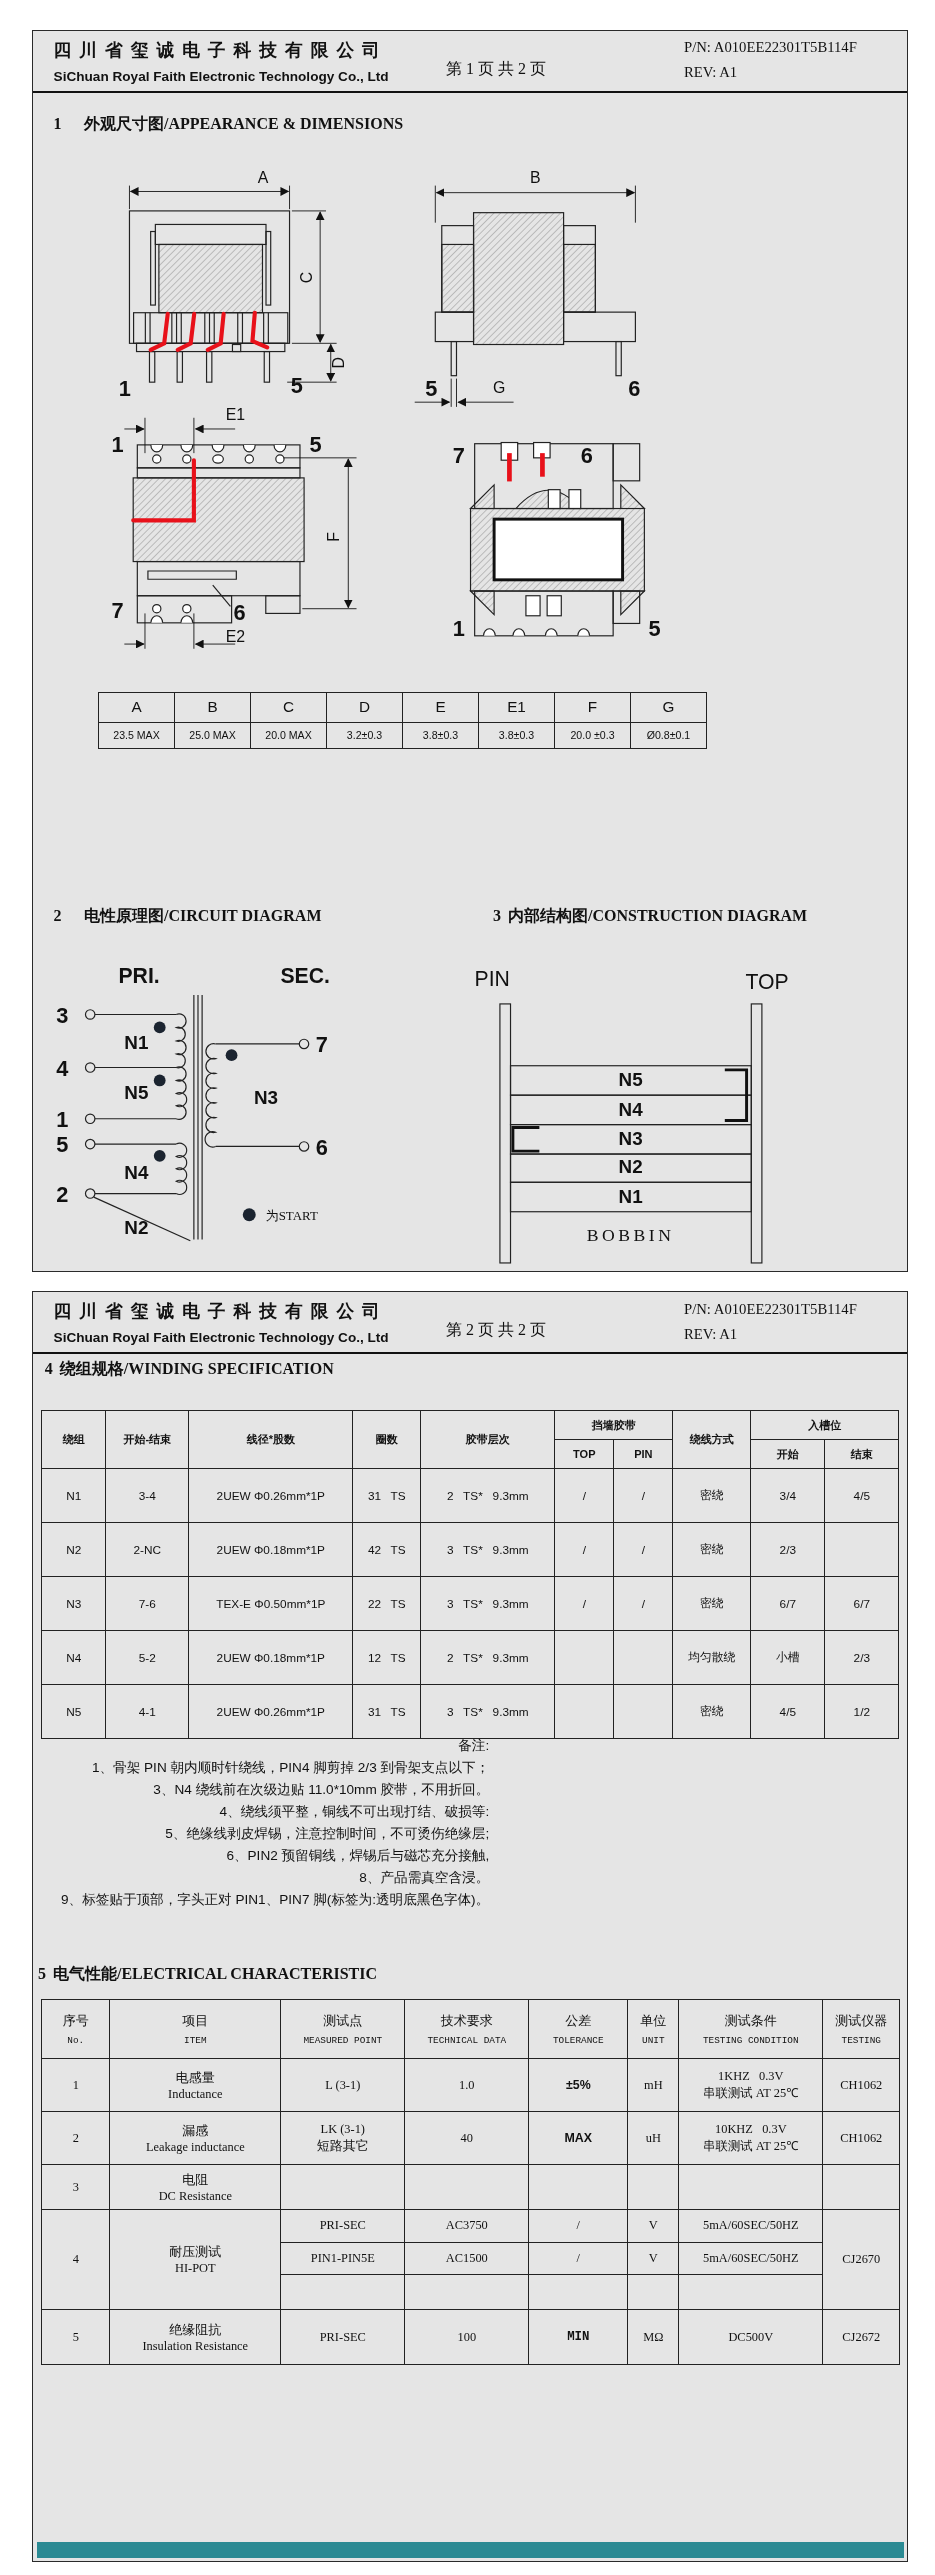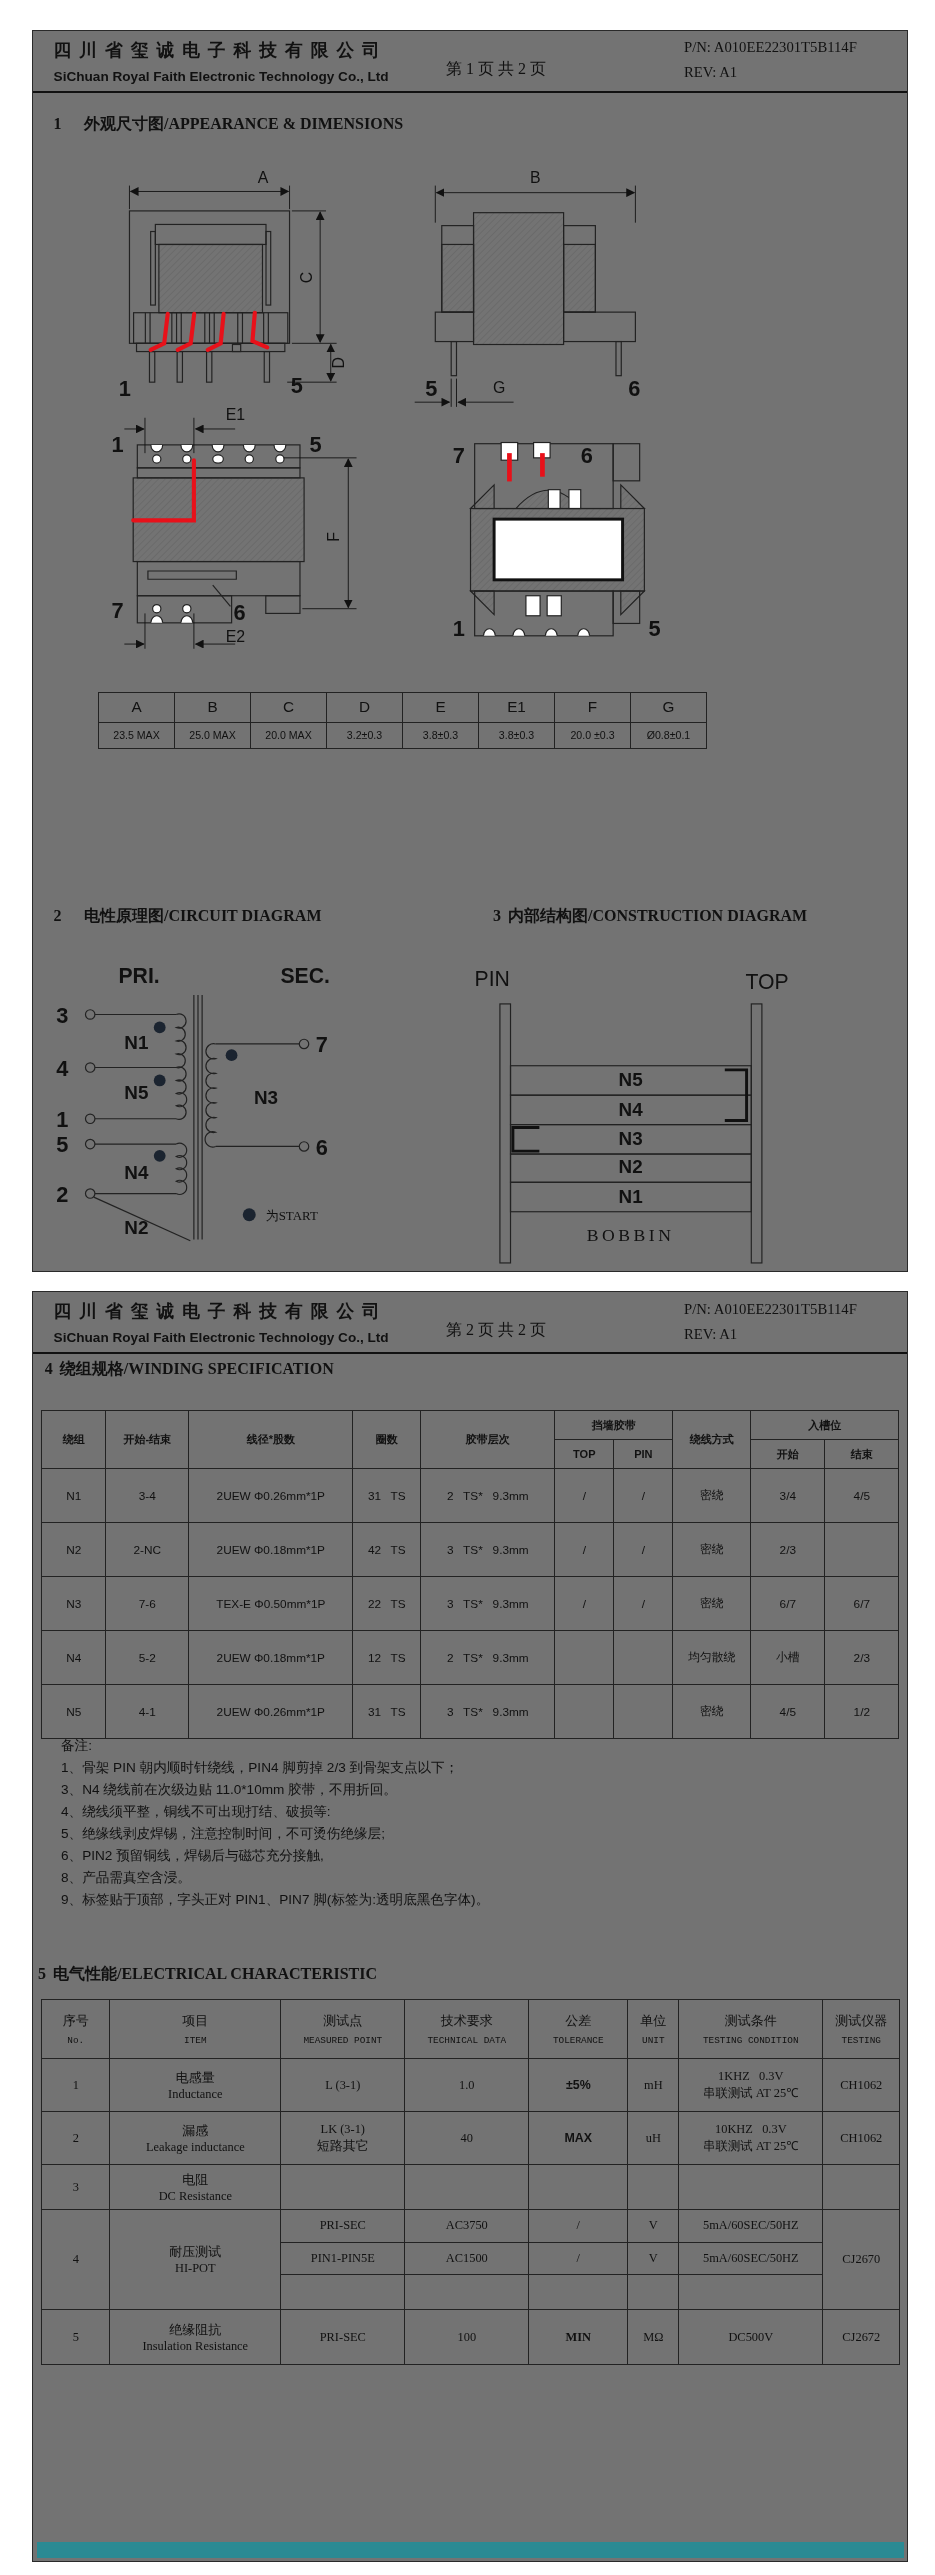--- a/index.html
+++ b/index.html
@@ -1,38 +1,38 @@
 <!DOCTYPE html>
 <html style="font-size:9.4px"><head>
 <meta charset="utf-8">
 <style>
   html,body{margin:0;padding:0;background:#fff;}
   body{width:935px;height:2576px;position:relative;font-family:"Liberation Sans",sans-serif;color:#111;}
-  .page{position:absolute;left:32px;width:874px;border:1.2px solid #2a2a2a;background:#737373;}
+  .page{position:absolute;left:32px;width:874px;border:1.2px solid #2a2a2a;background:#e5e5e5;}
   #page1{top:29.5px;height:1240px;}
   #page2{top:1291px;height:1269px;}
   .phead{position:absolute;top:0;left:0;right:0;height:60px;border-bottom:2.4px solid #111;}
   .co-cn{position:absolute;left:20.6px;top:7px;font-family:"Liberation Serif",serif;font-weight:bold;font-size:17.7px;letter-spacing:1.8px;}
   .co-en{position:absolute;left:20.6px;top:38px;font-weight:bold;font-size:13.6px;}
   .pageno{position:absolute;left:413px;top:28px;font-family:"Liberation Serif",serif;font-size:16px;}
   .pnblk{position:absolute;left:651px;top:4.7px;font-family:"Liberation Serif",serif;font-size:14.7px;line-height:25px;}
   .stitle{position:absolute;font-family:"Liberation Serif",serif;font-weight:bold;font-size:16px;white-space:nowrap;}
   .sgap{display:inline-block;width:22.4px;}
   .sgap2{display:inline-block;width:7px;}
   table{border-collapse:collapse;}
   .dimtab{position:absolute;top:661px;left:65px;}
   .dimtab th,.dimtab td{border:1.2px solid #222;text-align:center;}
   .dimtab th{width:73px;height:27px;font-size:15.3px;font-weight:normal;}
   .dimtab td{height:23.6px;font-size:10.6px;}
   .wtab{position:absolute;top:118px;left:8.3px;width:858px;table-layout:fixed;}
   .wtab th,.wtab td{border:1.2px solid #222;text-align:center;overflow:hidden;}
   .wtab th{font-size:11px;font-weight:bold;height:26px;}
   .wtab td{font-size:11.8px;white-space:pre;}
   .wtab tr.drow td{height:51px;}
-  .notes{position:absolute;left:28px;top:443px;font-size:13.6px;line-height:22px;}
+  .notes{position:absolute;left:28px;top:443px;font-size:13.6px;line-height:22px;text-align:right;}
   .etab{position:absolute;top:707px;left:8.3px;width:858px;table-layout:fixed;}
   .etab th,.etab td{border:1.2px solid #222;text-align:center;vertical-align:middle;}
   .etab th{font-weight:normal;height:56px;}
   .hcn{display:block;font-size:13px;}
   .hen{display:block;font-family:"Liberation Mono",monospace;font-size:9.4px;margin-top:5.9px;}
   .ecn{display:block;font-size:13px;}
   .een{display:block;font-family:"Liberation Serif",serif;font-size:12.4px;}
   .eval{font-family:"Liberation Serif",serif;font-size:12.4px;}
   .r-r1 td{height:50px;} .r-r2 td{height:50px;} .r-r3 td{height:42px;}
   .r-s1 td{height:29.5px;} .r-s2 td{height:29.5px;} .r-s3 td{height:32px;}
@@ -597,21 +597,21 @@
       <td></td>
     </tr>
     <tr class="r-r5">
       <td class="eval">5</td>
       <td>
             <span class="ecn">绝缘阻抗</span>
             <span class="een">Insulation Resistance</span>
           </td>
       <td class="eval">PRI-SEC</td>
       <td class="eval">100</td>
-      <td class="eval" style="font-weight:bold;font-family:Liberation Serif, serif">MIN</td>
+      <td class="eval" style="font-weight:bold;font-family:Liberation Mono, monospace">MIN</td>
       <td class="eval">MΩ</td>
       <td class="eval">DC500V</td>
       <td class="eval">CJ2672</td>
     </tr>
   </tbody>
     </table>
 
   <div class="teal" style="background:#2b8a93"></div>
 </div>
 

